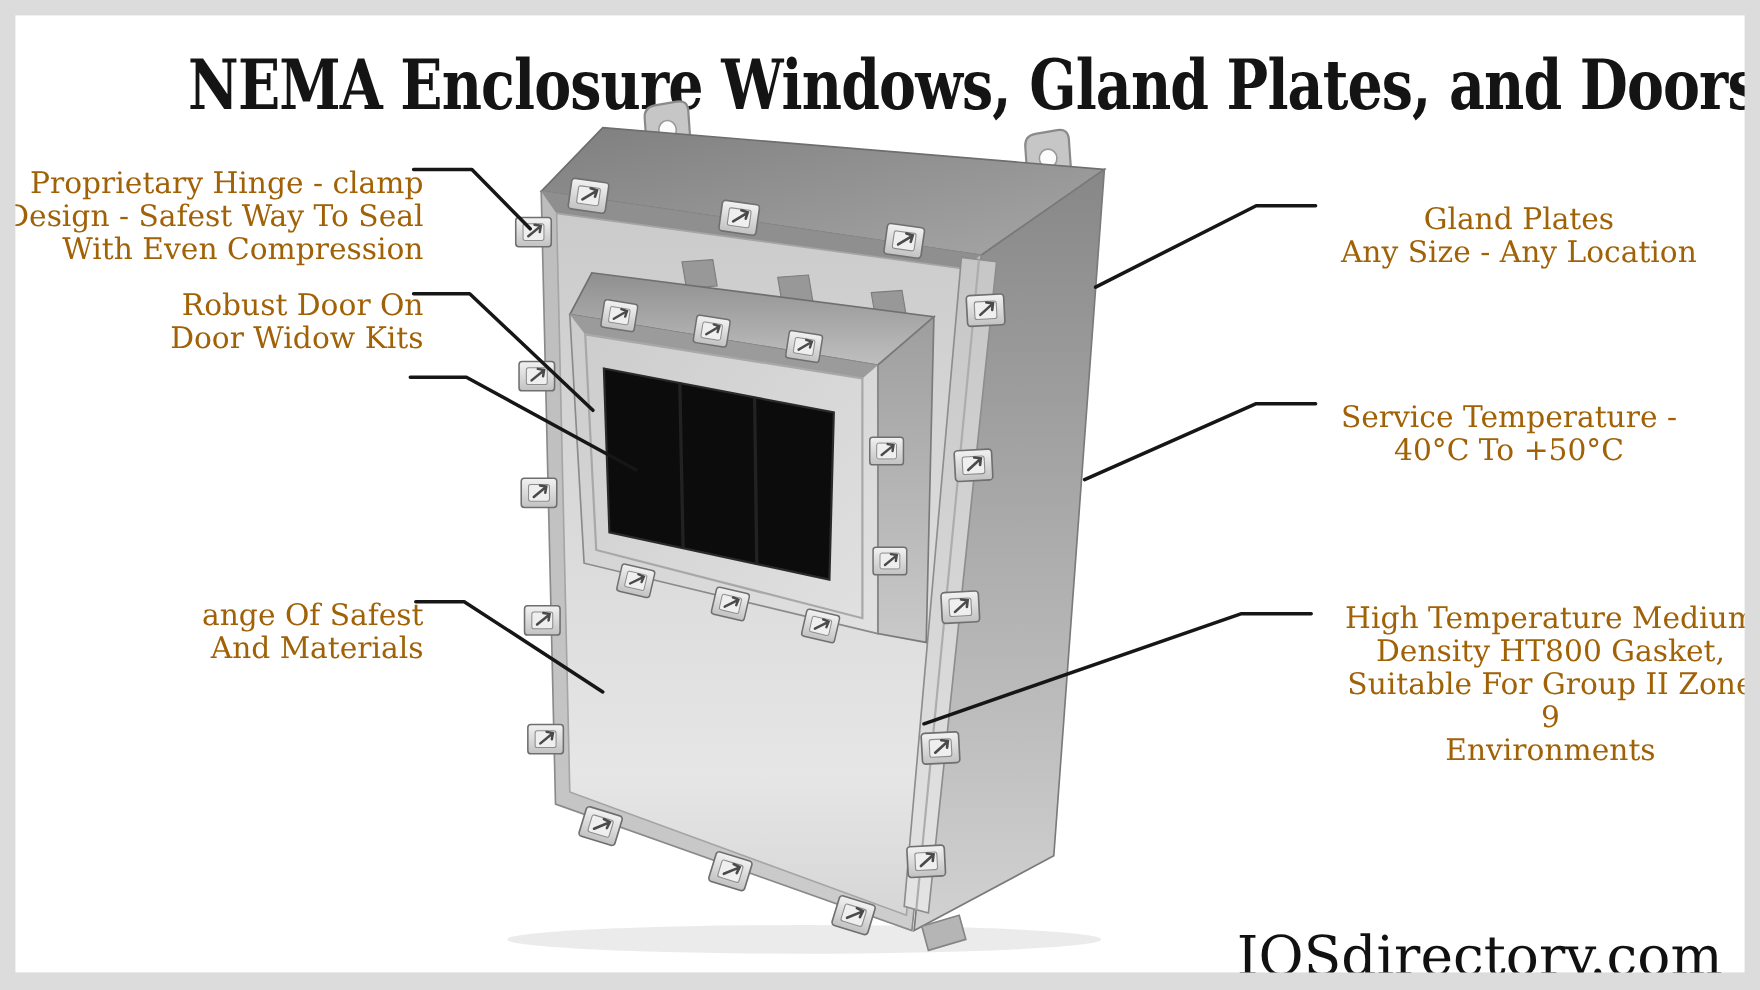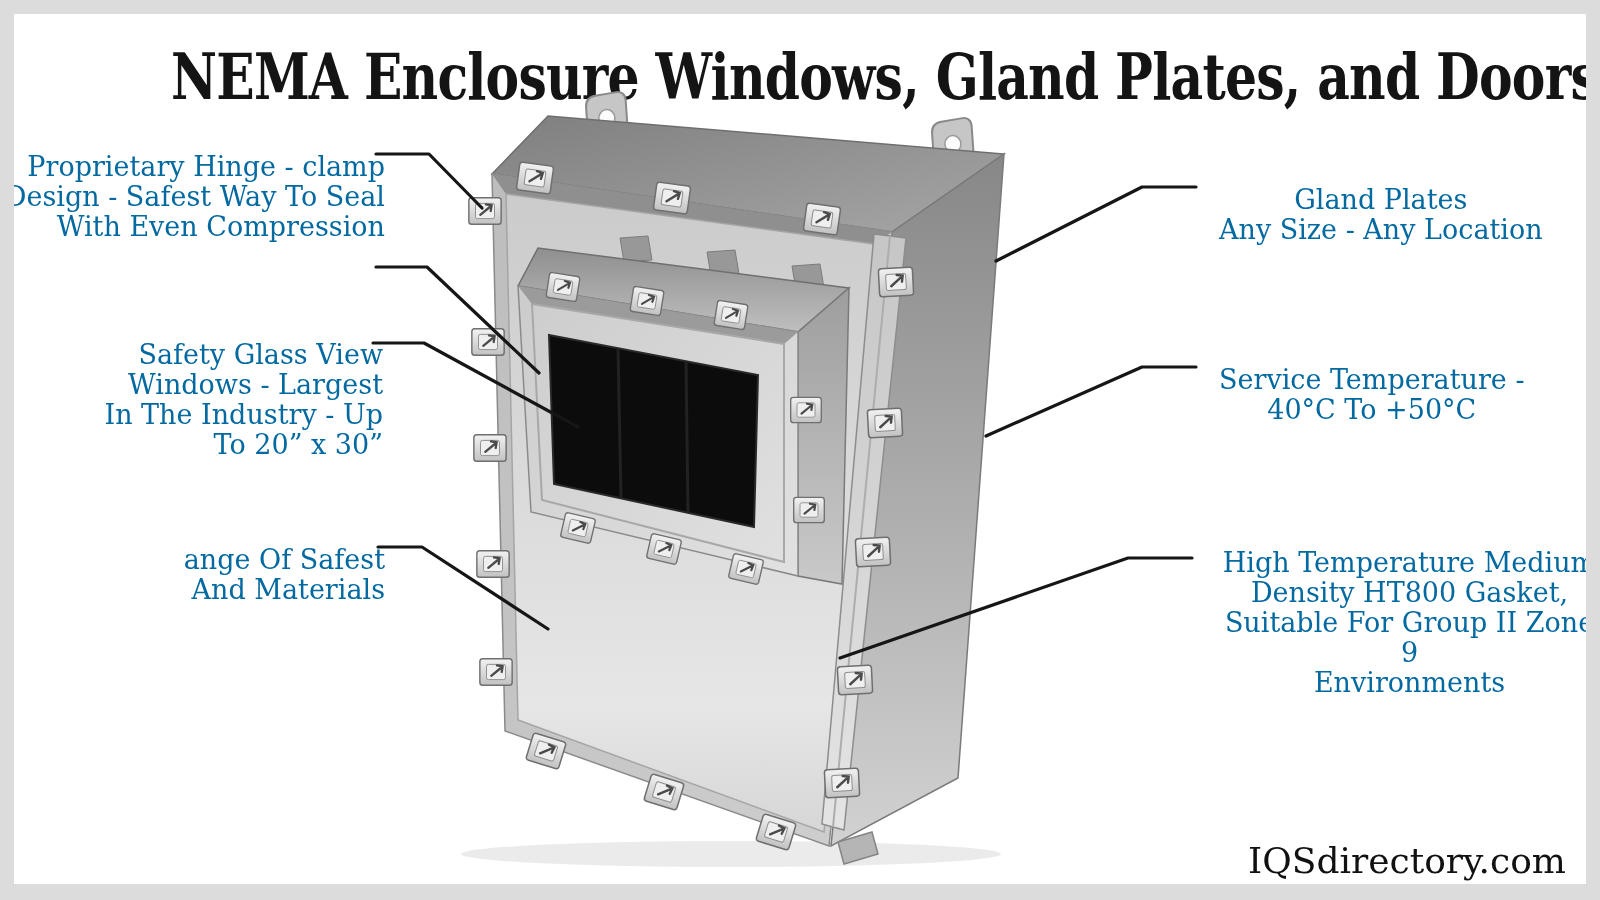--- a/index.html
+++ b/index.html
@@ -21,28 +21,28 @@
     position:absolute;left:0;top:26px;width:1570px;
     margin:0;text-align:center;
     font-size:63px;font-weight:bold;color:#141414;
     letter-spacing:-1px;
     transform:scaleX(0.80);transform-origin:50% 50%;
     font-family:"DejaVu Serif","Liberation Serif",serif;
     white-space:nowrap;
   }
   .lbl{
     position:absolute;
-    font-size:27px;line-height:30px;color:#0369a1;
+    font-size:27px;line-height:30px;color:#a16207;
     white-space:pre-line;
   }
   .lbl.ra{text-align:right;}
   .lbl.la{text-align:center;}
   .watermark{
     position:absolute;right:20px;top:826px;
-    font-size:36px;color:#111111;
+    font-size:50px;color:#111111;
   }
   svg.illu{position:absolute;left:0;top:0;width:1600px;height:900px;}
 </style>
 </head>
 <body>
 
 <div class="frame">
   <div class="stage">
 
     <h1 class="title">NEMA Enclosure Windows, Gland Plates, and Doors</h1>
@@ -167,24 +167,22 @@
         <polyline points="1210,201 1156,201 1010,275"></polyline>
         <polyline points="1210,381 1156,381 1000,450"></polyline>
         <polyline points="1206,572 1142,572 854,672"></polyline>
       </g>
     </svg>
 
     <div class="overlay">
       <div class="lbl ra" style="right:1215px;top:152px">Proprietary Hinge - clamp
 Design - Safest Way To Seal
 With Even Compression</div>
-      <div class="lbl ra" style="right:1217px;top:340px">Safety Glass View
-Windows - Largest
-In The Industry - Up
-To 20” x 30”</div>
+      <div class="lbl ra" style="right:1215px;top:263px">Robust Door On
+Door Widow Kits</div>
       <div class="lbl ra" style="right:1215px;top:545px">ange Of Safest
 And Materials</div>
       <div class="lbl la" style="left:1219px;top:185px">Gland Plates
 Any Size - Any Location</div>
       <div class="lbl la" style="left:1219px;top:365px">Service Temperature -
 40°C To +50°C</div>
       <div class="lbl la" style="left:1219px;top:548px">High Temperature Medium
 Density HT800 Gasket,
 Suitable For Group II Zone 9
 Environments</div>

